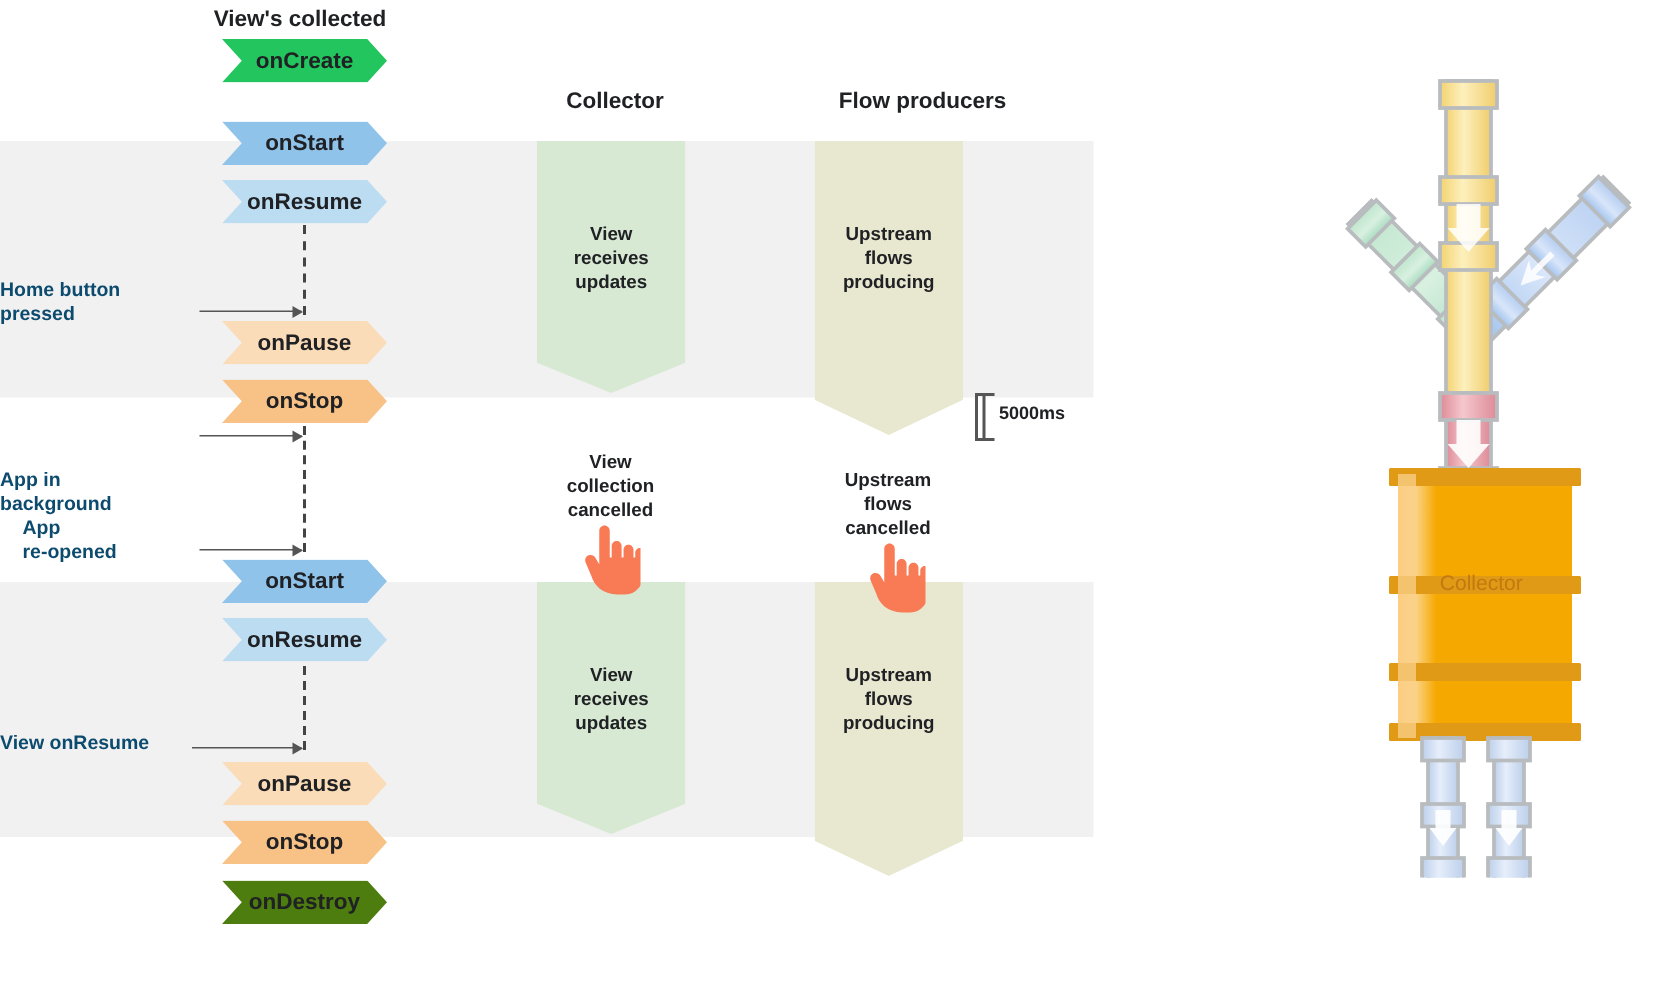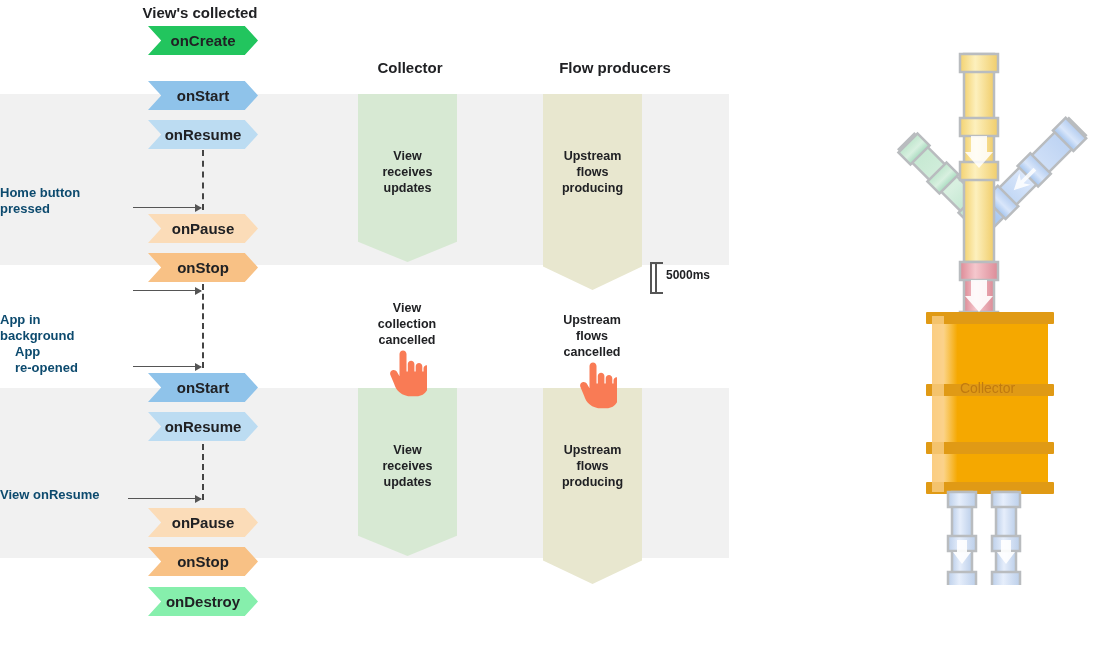--- a/index.html
+++ b/index.html
@@ -107,21 +107,21 @@
     </div>
     <div class="chev" style="top: 412px; background: rgb(188, 220, 242);">
       <span>onResume</span>
     </div>
     <div class="chev" style="top: 508px; background: rgb(251, 220, 184);">
       <span>onPause</span>
     </div>
     <div class="chev" style="top: 547px; background: rgb(248, 193, 133);">
       <span>onStop</span>
     </div>
-    <div class="chev" style="top: 587px; background: #86efac;">
+    <div class="chev" style="top: 587px; background: #4d7c0f;">
       <span>onDestroy</span>
     </div>
   </div>
 
 <div class="vdash" style="top:150px;height:60px;"></div>
 <div class="vdash" style="top:284px;height:84px;"></div>
 <div class="vdash" style="top:444px;height:56px;"></div>
 
 <div id="user-events">
     <div class="evt" style="top: 185px; left: 0px; width: 128px;">

